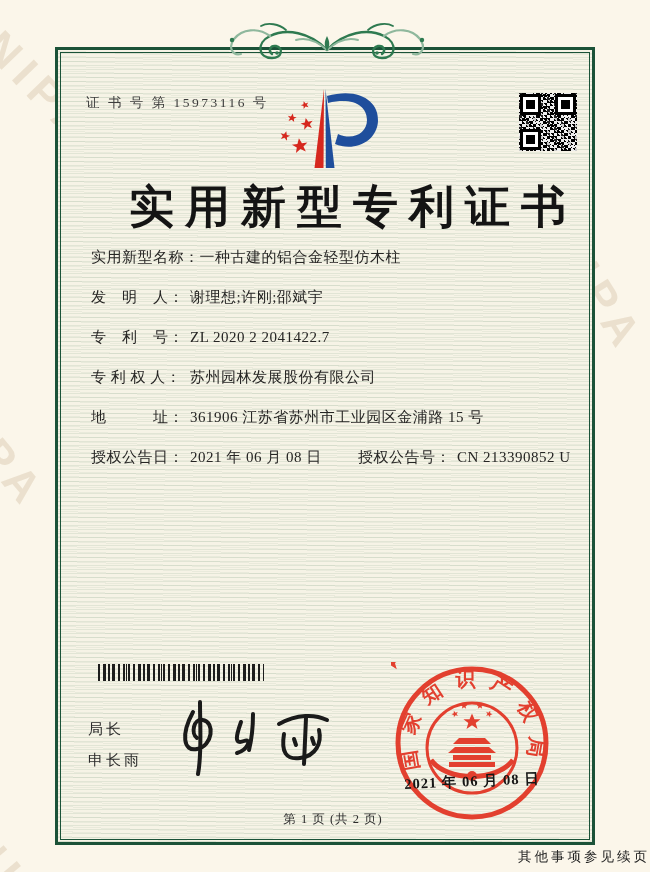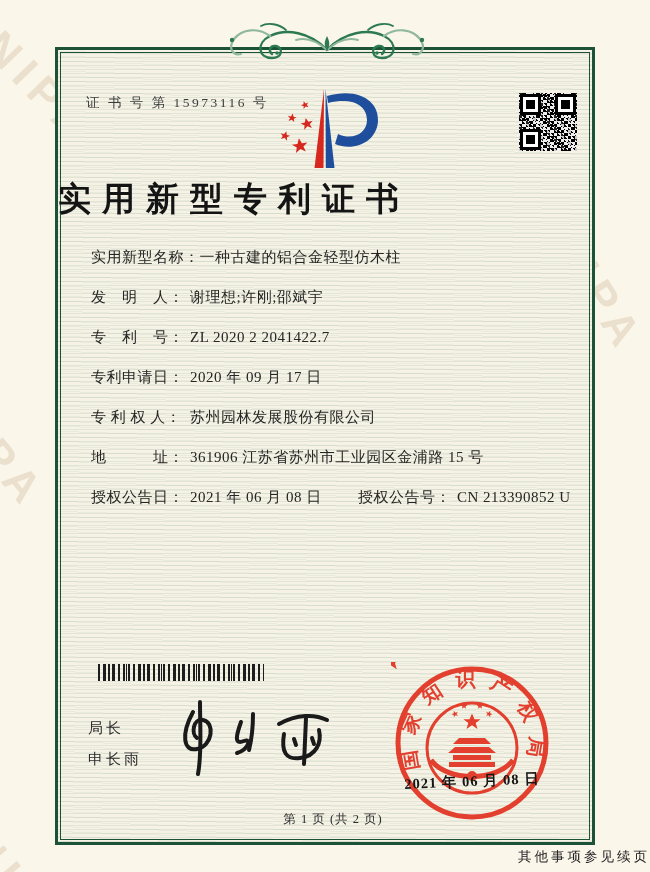--- a/index.html
+++ b/index.html
@@ -27,38 +27,38 @@
   .logo{position:absolute;left:206px;top:36px;width:136px;height:90px;}
   .qr{position:absolute;left:458px;top:40px;width:58px;height:58px;padding:3px;background-color:#fff;
       background-image:
         repeating-linear-gradient(0deg,#111 0 3px,#fff 3px 6px),
         repeating-linear-gradient(90deg,#111 0 3px,#fff 3px 7px),
         repeating-linear-gradient(45deg,#111 0 3px,#fff 3px 8px);
       background-blend-mode:difference;
       background-origin:content-box;background-clip:content-box;}
   .qf{position:absolute;width:9px;height:9px;background:#000;border:3px solid #fff;outline:3px solid #000;}
   .qf.tl{left:7px;top:7px;} .qf.tr{right:7px;top:7px;} .qf.bl{left:7px;bottom:7px;}
-  .title{position:absolute;left:0;top:127px;width:100%;text-align:left;
-         font-size:33px;font-weight:700;letter-spacing:11px;color:#141414;}
+  .title{position:absolute;left:0;top:127px;width:100%;text-align:center;
+         font-size:45px;font-weight:700;letter-spacing:11px;color:#141414;padding-left:28px;}
   
   .rows{position:absolute;left:33px;top:198px;width:484px;font-size:15px;color:#262524;letter-spacing:.5px;}
   .row{position:relative;height:40px;white-space:nowrap;}
   .flabel{display:inline-block;min-width:99px;}
   .grant .g2{position:absolute;left:267px;top:0;}
   
   .paras{position:absolute;left:33px;top:461px;width:484px;font-size:15px;line-height:27px;
          color:#2e2d2b;text-align:justify;}
   .paras p{margin:0;text-indent:2em;}
   
   .barcode{position:absolute;left:40px;top:614px;width:166px;height:17px;
            background-image:
              repeating-linear-gradient(90deg,#1d1d1d 0 2px,transparent 2px 5px),
              repeating-linear-gradient(90deg,#1d1d1d 0 1px,transparent 1px 7px);}
   
-  .sig-block{position:absolute;left:30px;top:664px;font-family:Liberation Mono, monospace;
+  .sig-block{position:absolute;left:30px;top:664px;font-family:Liberation Serif, serif;
              font-size:15px;color:#2b2b2b;letter-spacing:3px;line-height:31px;}
   .sig-svg{position:absolute;left:105px;top:642px;width:190px;height:92px;}
   
   .seal{position:absolute;left:333px;top:612px;width:162px;height:162px;opacity:.93;}
   .seal-date{position:absolute;left:334px;top:722px;width:160px;text-align:center;
              font-size:14.5px;font-weight:700;color:#161616;letter-spacing:1px;
              transform:rotate(-2.5deg);white-space:nowrap;}
   
   .page-num{position:absolute;left:8px;top:761px;width:100%;text-align:center;
             font-size:12.5px;color:#2c2c2c;letter-spacing:1px;}
@@ -104,23 +104,20 @@
 
     <div class="rows">
       <div class="row">
         <span class="flabel">实用新型名称：</span><span class="fvalue">一种古建的铝合金轻型仿木柱</span>
       </div>
       <div class="row">
         <span class="flabel">发　明　人：</span><span class="fvalue">谢理想;许刚;邵斌宇</span>
       </div>
       <div class="row">
         <span class="flabel">专　利　号：</span><span class="fvalue">ZL 2020 2 2041422.7</span>
-      </div>
-      <div class="row">
-        <span class="flabel">专利申请日：</span><span class="fvalue">2020 年 09 月 17 日</span>
       </div>
       <div class="row">
         <span class="flabel">专 利 权 人：</span><span class="fvalue">苏州园林发展股份有限公司</span>
       </div>
       <div class="row">
         <span class="flabel">地　　　址：</span><span class="fvalue">361906 江苏省苏州市工业园区金浦路 15 号</span>
       </div>
       <div class="row grant">
         <span class="flabel">授权公告日：</span><span class="fvalue">2021 年 06 月 08 日</span>
         <span class="g2">

